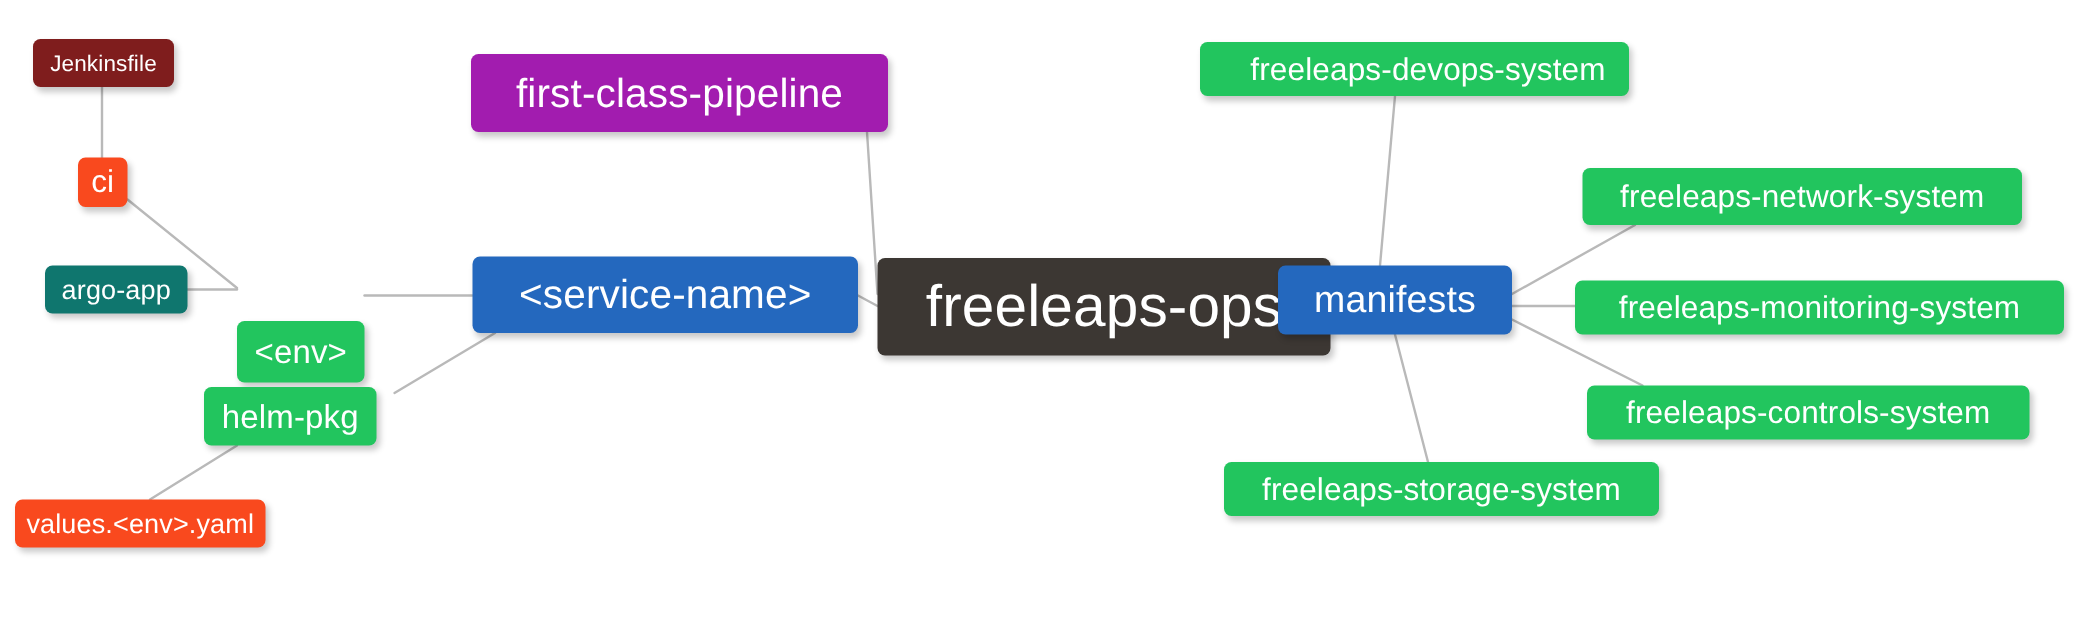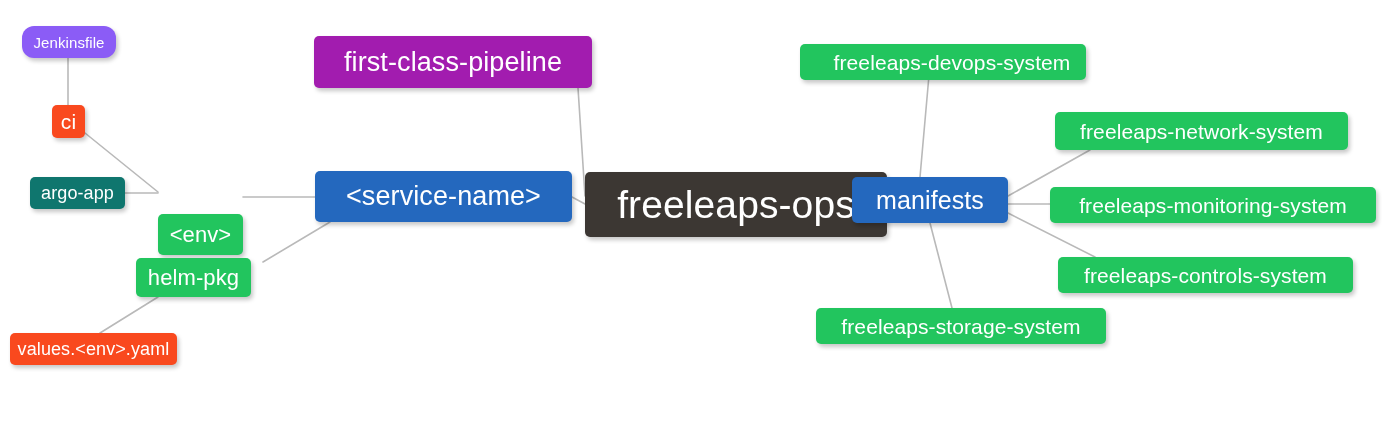--- a/index.html
+++ b/index.html
@@ -86,24 +86,24 @@
       </div>
       <div class="mm-node" style="left: 52px; top: 105px; width: 33px; height: 33px; background: rgb(249, 73, 30); font-size: 21px;">
         <span>ci</span>
       </div>
       <div class="mm-node" style="left: 30px; top: 177px; width: 95px; height: 32px; background: #0f766e; font-size: 18px;">
         <span>argo-app</span>
       </div>
       <div class="mm-node" style="left: 10px; top: 333px; width: 167px; height: 32px; background: rgb(249, 73, 30); font-size: 18px;">
         <span>values.&lt;env&gt;.yaml</span>
       </div>
-      <div class="mm-node" style="left: 22px; top: 26px; width: 94px; height: 32px; background: #8b5cf6; font-size: 15px; border-radius: 12px;">
+      <div class="mm-node" style="left: 22px; top: 26px; width: 94px; height: 32px; background: #7f1d1d; font-size: 15px;">
         <span>Jenkinsfile</span>
       </div>
-      <div class="mm-node" style="left: 800px; top: 44px; width: 286px; height: 36px; background: rgb(34, 197, 94); font-size: 21px; padding-left: 18px;">
+      <div class="mm-node" style="left: 800px; top: 28px; width: 286px; height: 36px; background: rgb(34, 197, 94); font-size: 21px; padding-left: 18px;">
         <span>freeleaps-devops-system</span>
       </div>
       <div class="mm-node" style="left: 1055px; top: 112px; width: 293px; height: 38px; background: rgb(34, 197, 94); font-size: 21px;">
         <span>freeleaps-network-system</span>
       </div>
       <div class="mm-node" style="left: 1050px; top: 187px; width: 326px; height: 36px; background: rgb(34, 197, 94); font-size: 21px;">
         <span>freeleaps-monitoring-system</span>
       </div>
       <div class="mm-node" style="left: 1058px; top: 257px; width: 295px; height: 36px; background: rgb(34, 197, 94); font-size: 21px;">
         <span>freeleaps-controls-system</span>

